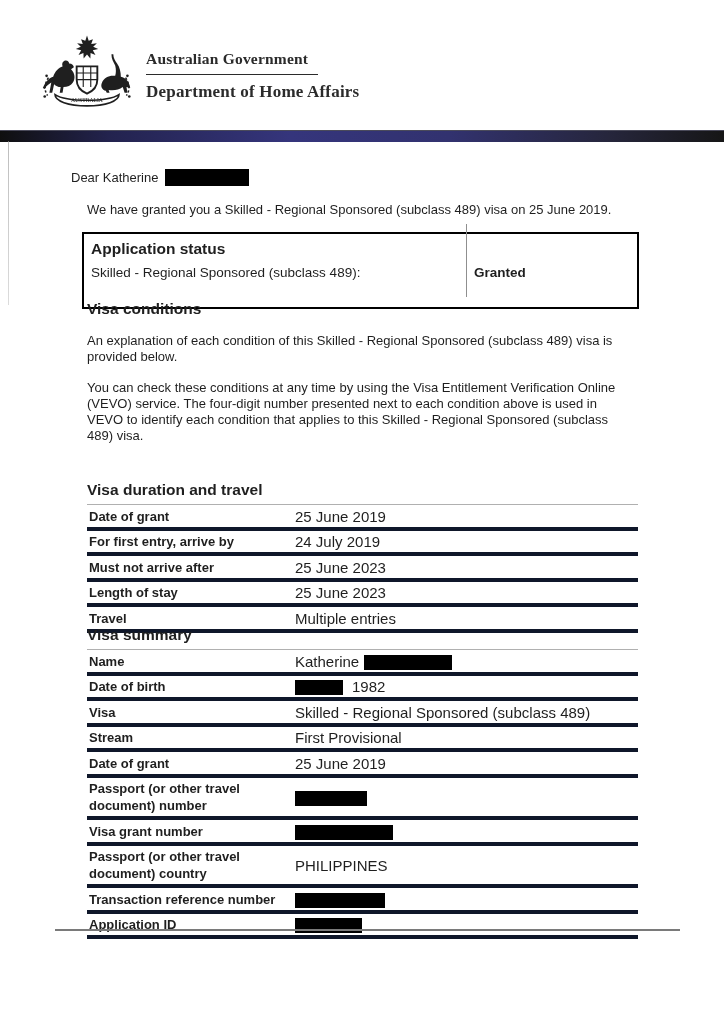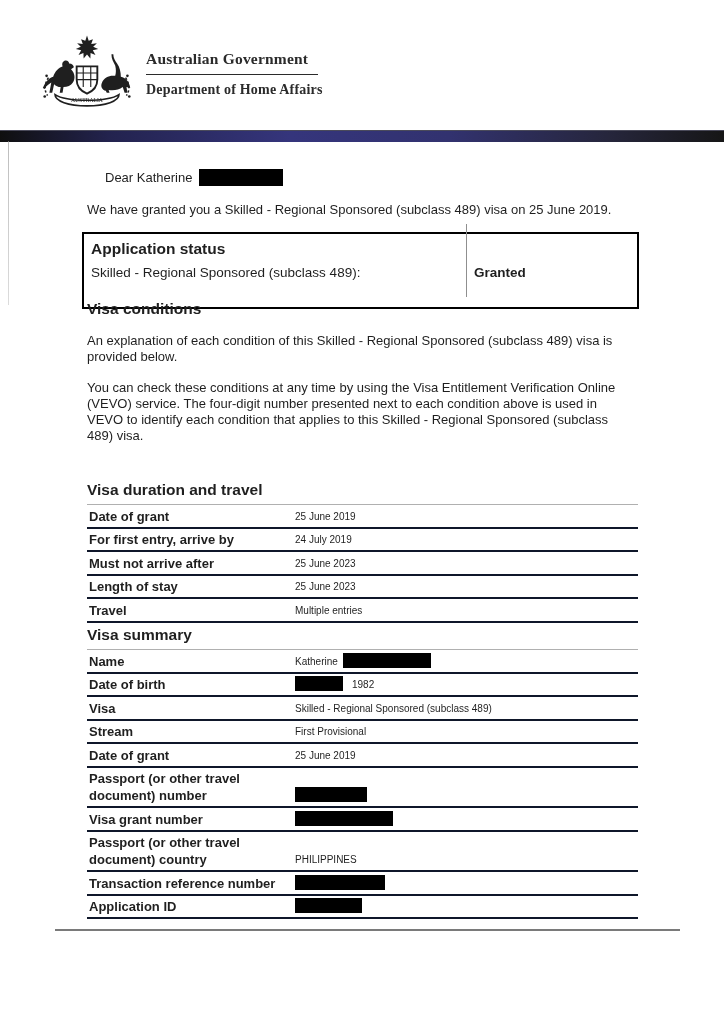--- a/index.html
+++ b/index.html
@@ -7,35 +7,35 @@
     position:relative; width:724px; height:996px; background:#ffffff;
     font-family:"Liberation Sans", sans-serif; color:#1f1f1f; overflow:hidden;
   }
 
   
   .gov-header { position:absolute; top:34px; left:40px; display:flex; align-items:flex-start; }
   .crest { width:94px; height:78px; }
   .gov-titles { margin-left:12px; padding-top:16px; font-family:"Liberation Serif", serif; font-weight:bold; color:#2b2b2b; }
   .gov-line1 { font-size:15.5px; letter-spacing:0.2px; }
   .gov-rule  { width:172px; border:none; border-top:1.6px solid #2b2b2b; margin:6px 0 7px 0; }
-  .gov-line2 { font-size:14px; letter-spacing:0.2px; }
+  .gov-line2 { font-size:17px; letter-spacing:0.2px; }
 
   .top-bar {
     position:absolute; top:130px; left:0; width:724px; height:11px;
     background:linear-gradient(to right,#0f0f0f 0%,#23234e 15%,#35357c 40%,#32326f 62%,#26263c 84%,#161616 100%);
     border-top:1px solid #4a4a5a;
   }
   .page-edge-artifact {
     position:absolute; left:8px; top:141px; width:1px; height:164px;
     background:linear-gradient(to bottom,#9a9a9a,#c9c9c9); opacity:.65;
   }
 
   
   .txt   { font-size:13px; line-height:16px; }
-  .greeting { position:absolute; left:105px; top:169px;text-align:center; }
+  .greeting { position:absolute; left:71px; top:169px;text-align:center; }
   .redact { display:inline-block; background:#000; height:15px; vertical-align:-3px; }
   .greet-redact { height:17px; vertical-align:-4px; margin-left:7px; }
   .intro { position:absolute; left:87px; top:202px; white-space:nowrap; }
 
   
   .status-box {
     position:absolute; left:82px; top:232px; width:546px;
     border:2.5px solid #000; padding:4px 0 23px 7px;
   }
   .status-title { font-size:15.5px; font-weight:bold; line-height:22px; }
@@ -45,23 +45,23 @@
 
   
   .section { position:absolute; left:87px; width:558px; }
   .h2 { font-size:15.5px; font-weight:bold; line-height:18px; margin:0; }
   .cond-line { font-size:12.3px; line-height:15px; margin-top:5px; }
   .para { margin-top:15px; }
   .para .pline { display:block; }
 
   
   .dtable { margin-top:5px; border-top:1px solid #b0b0b0; width:551px; }
-  .trow { display:flex; align-items:flex-end; border-bottom:2px solid #0f172a; padding:2.5px 0 2px 2px; min-height:16px; }
+  .trow { display:flex; align-items:center; border-bottom:4px solid #0f172a; padding:2.5px 0 2px 2px; min-height:16px; }
   .tlabel { width:206px; flex:0 0 206px; font-weight:bold; font-size:13px; line-height:17px; }
-  .tvalue { font-size:10px; line-height:17px; }
+  .tvalue { font-size:15px; line-height:17px; }
   .tvalue .redact { vertical-align:-3px; height:15px; }
   .vtext + .redact { margin-left:5px; }
   .redact + .vtext { margin-left:9px; }
 
   .footer-rule { position:absolute; left:55px; top:929px; width:625px; height:2px; background:#7a7a7a; }
 </style>
 </head>
 <body>
 
 <div class="page">

